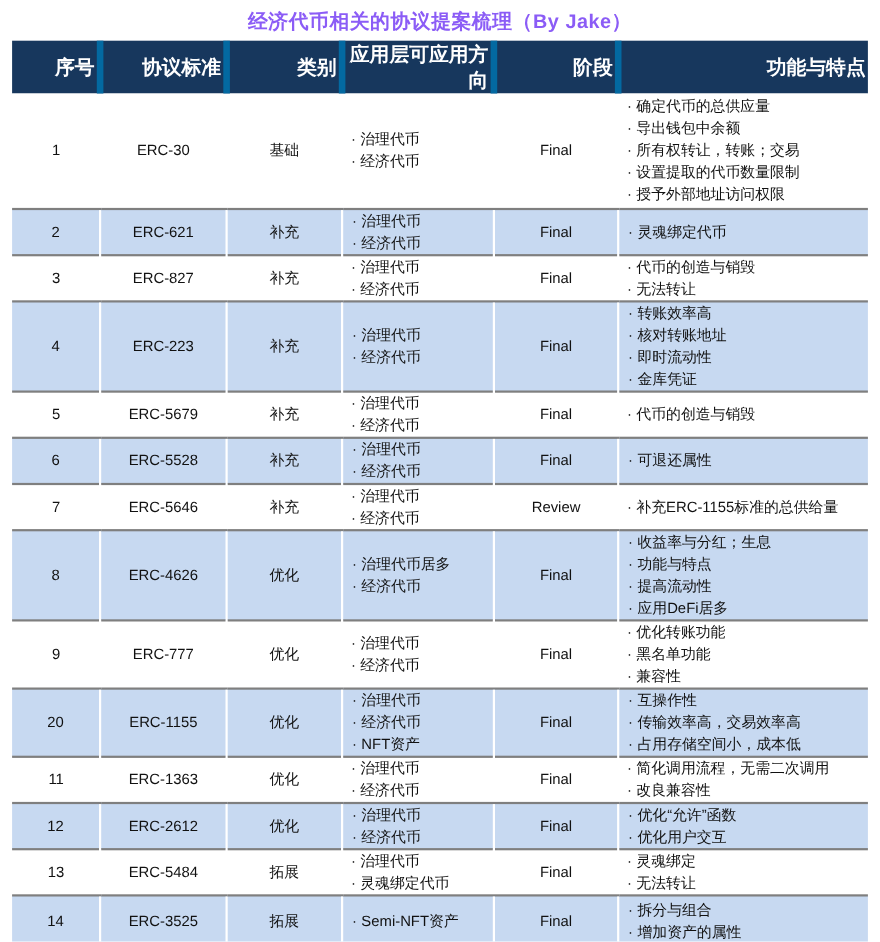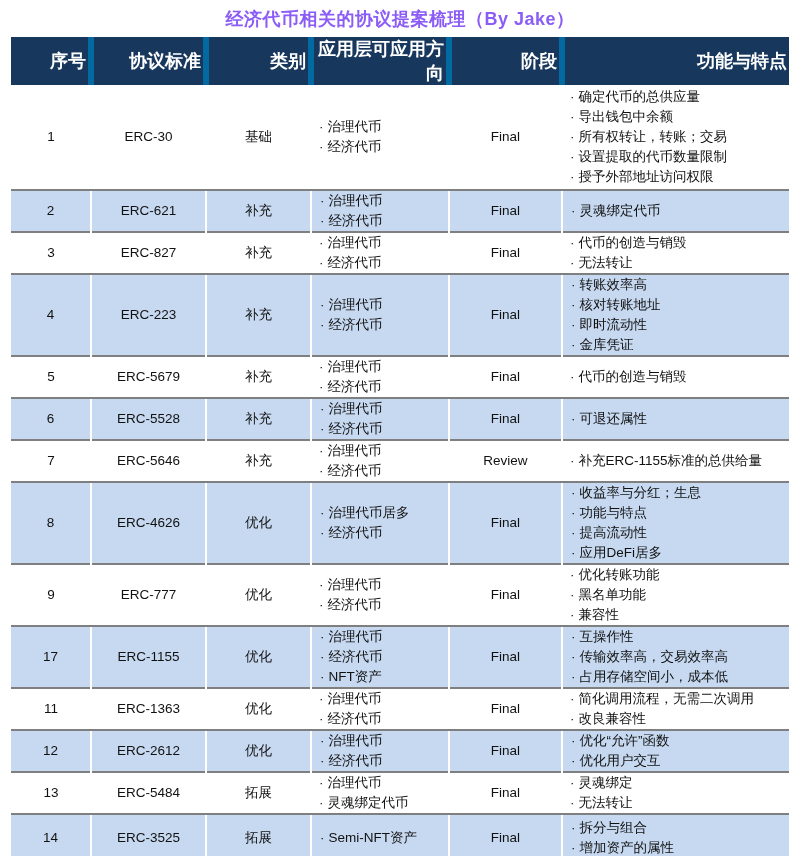--- a/index.html
+++ b/index.html
@@ -235,21 +235,21 @@
             <div class="line"><span class="bullet">·</span><span>经济代币</span></div>
           </td>
           <td>Final</td>
           <td class="left">
             <div class="line"><span class="bullet">·</span><span>优化转账功能</span></div>
             <div class="line"><span class="bullet">·</span><span>黑名单功能</span></div>
             <div class="line"><span class="bullet">·</span><span>兼容性</span></div>
           </td>
         </tr>
         <tr class="hl">
-          <td>17</td>
+          <td>20</td>
           <td>ERC-1155</td>
           <td>优化</td>
           <td class="left">
             <div class="line"><span class="bullet">·</span><span>治理代币</span></div>
             <div class="line"><span class="bullet">·</span><span>经济代币</span></div>
             <div class="line"><span class="bullet">·</span><span>NFT资产</span></div>
           </td>
           <td>Final</td>
           <td class="left">
             <div class="line"><span class="bullet">·</span><span>互操作性</span></div>

